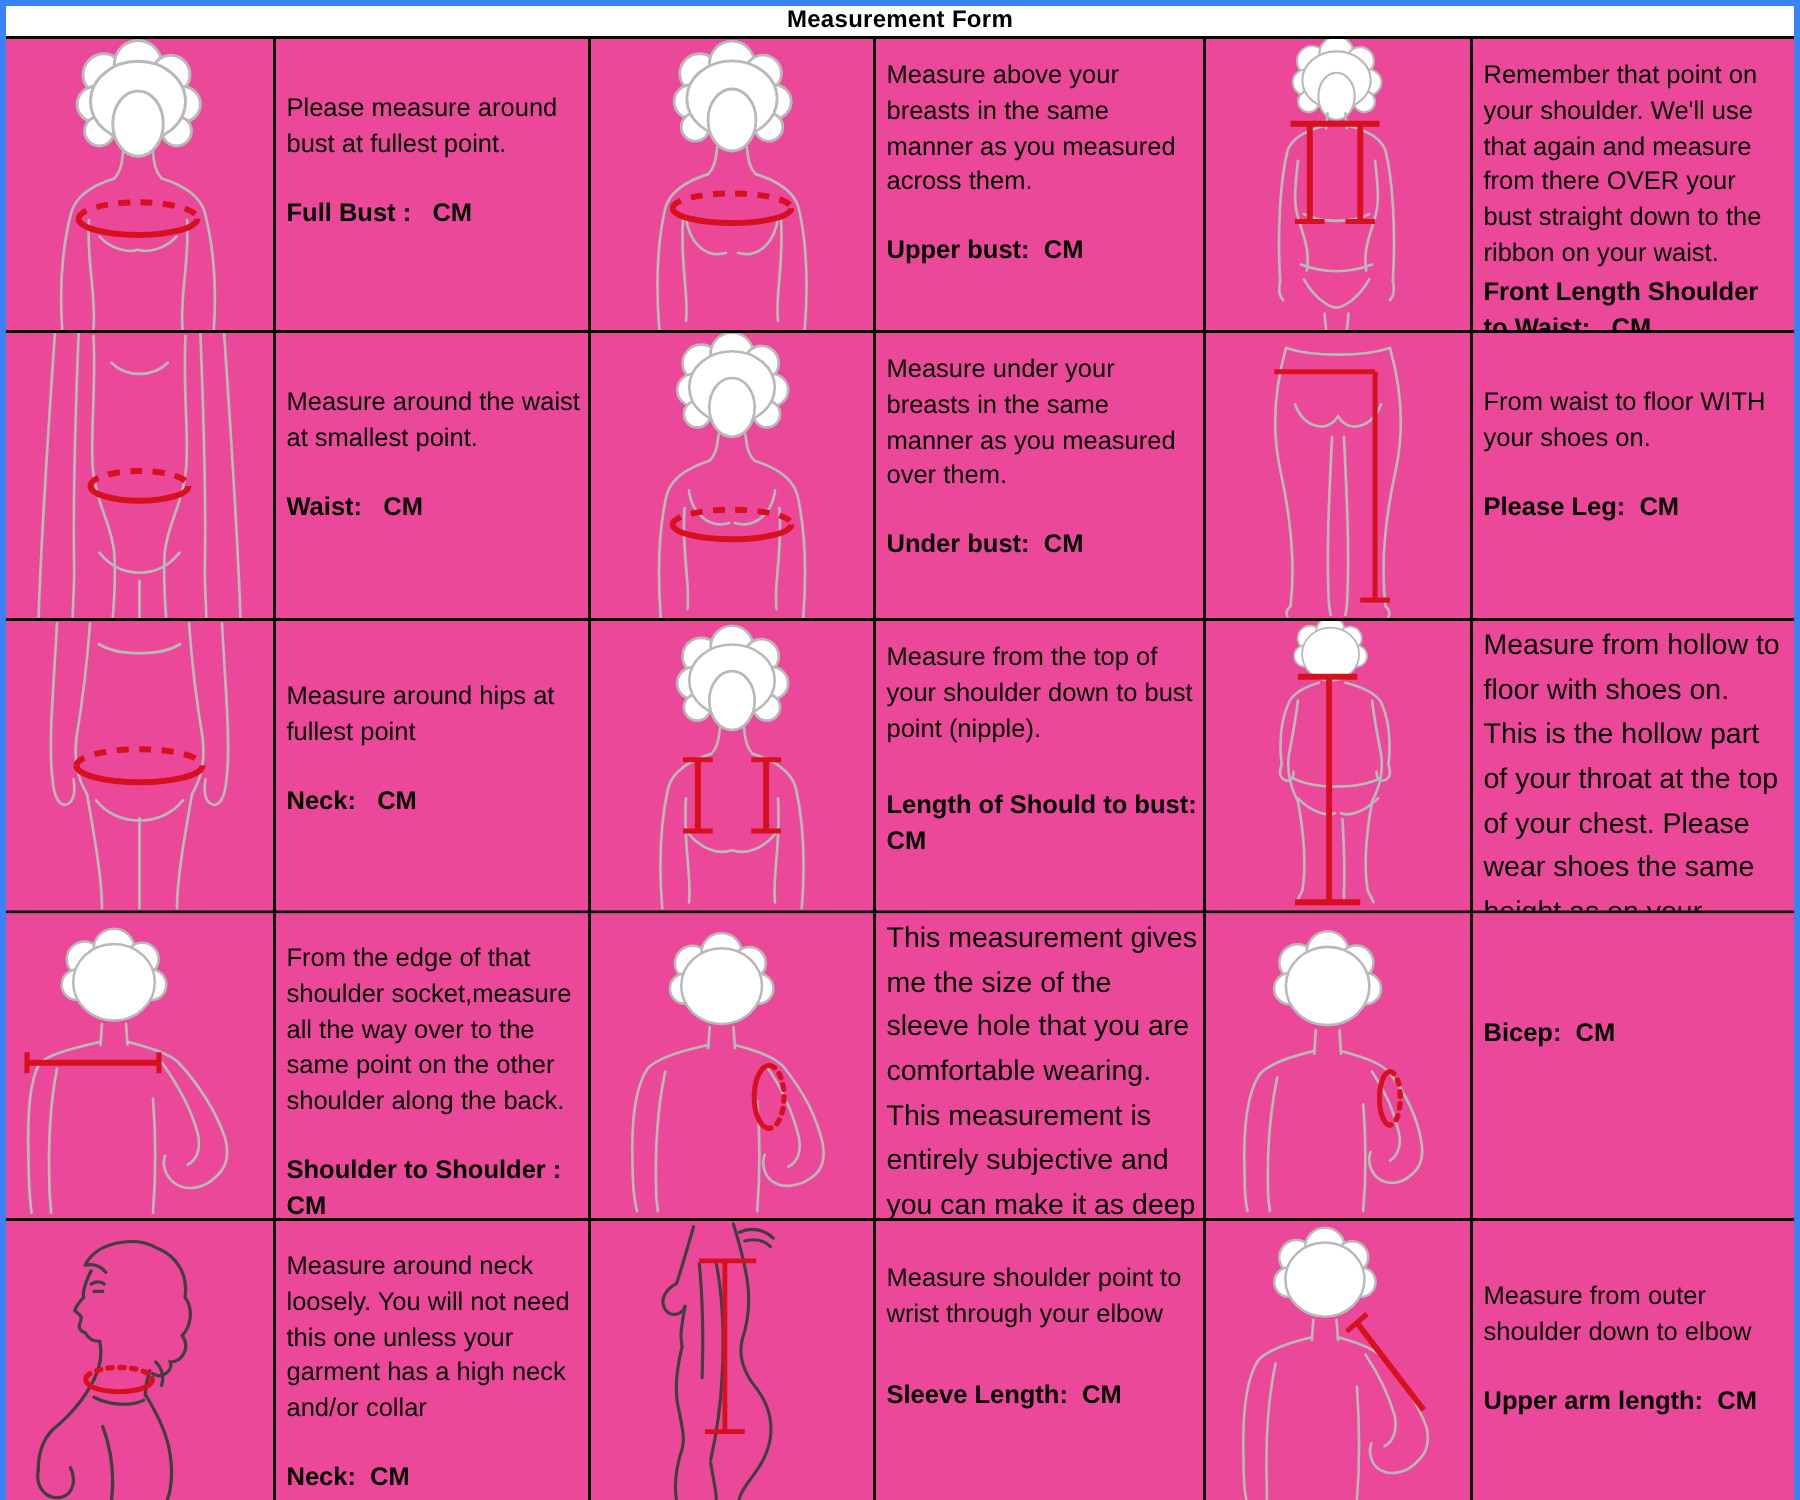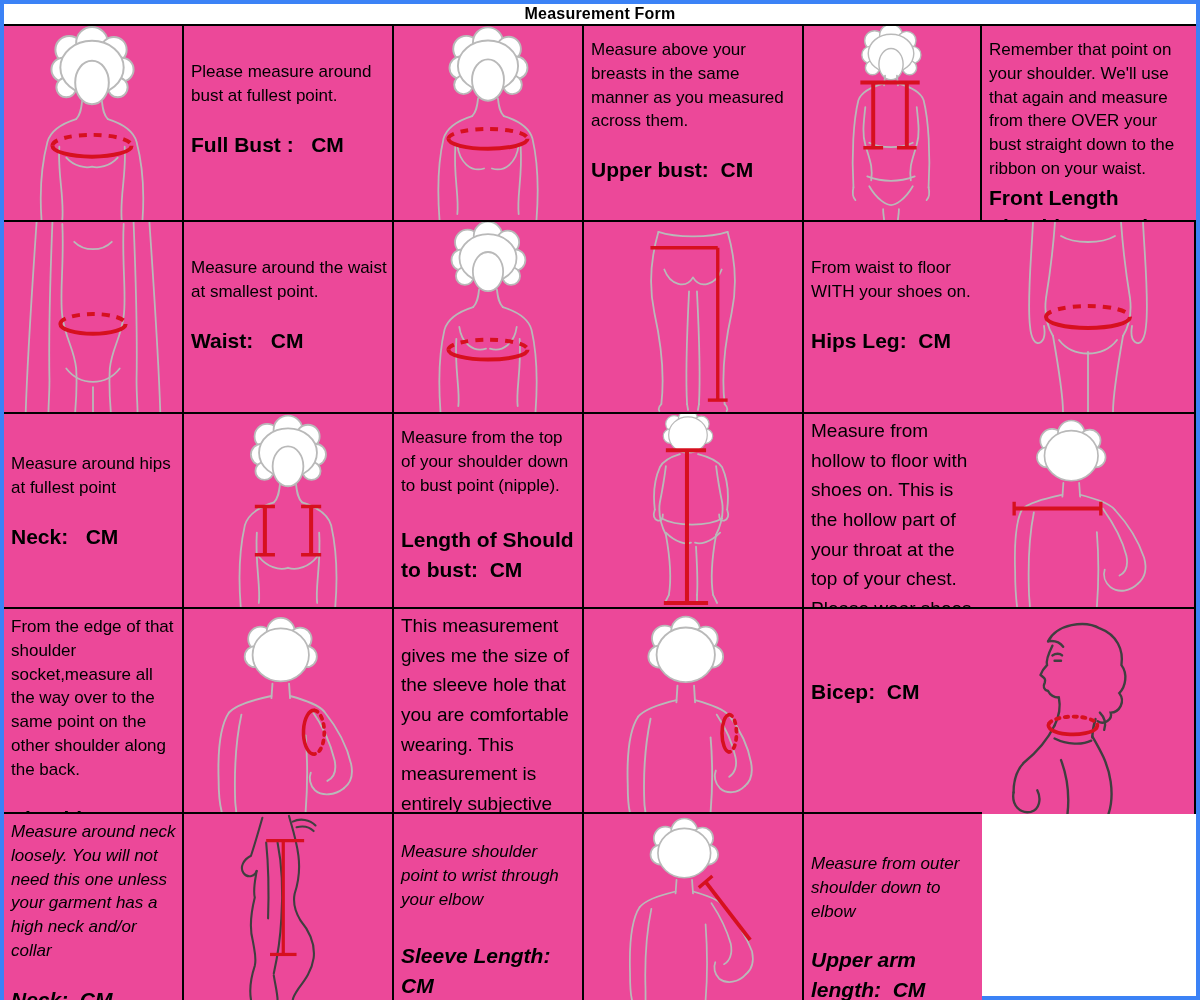--- a/index.html
+++ b/index.html
@@ -1,27 +1,27 @@
 <!DOCTYPE html>
 <html><head>
 <meta charset="utf-8">
 <style>
   html,body{margin:0;padding:0;background:#fff;color:#000;font-family:"Liberation Sans",sans-serif;}
   .table{width:1200px;height:1000px;border:4px solid #3b82f6;box-sizing:border-box;background:#fff;}
   .header{height:22px;box-sizing:border-box;border-bottom:2px solid #000;display:flex;align-items:center;justify-content:center;font-weight:bold;font-size:16px;letter-spacing:.2px;}
   .grid{display:grid;grid-template-columns:180px 210px 190px 220px 178px auto;grid-template-rows:196px 192px 195px 205px auto;height:974px;}
   .cell{border-right:2px solid #000;border-bottom:2px solid #000;box-sizing:border-box;overflow:hidden;background:#ec4899;}
   .last-col{border-right:none;}
-  .last-row{border-bottom:none;font-style:italic;}
+  .last-row{border-bottom:none;}
   .img-cell svg{display:block;width:100%;height:100%;}
   .txt-cell{padding:10px 4px 0 7px;font-size:17px;line-height:1.4;}
   .desc{margin:0;white-space:pre-wrap;}
-  .label{margin:22px 0 0 0;font-weight:bold;font-size:21px;white-space:pre-wrap;}
+  .label{margin:22px 0 0 0;font-weight:bold;font-size:17px;white-space:pre-wrap;}
   .small .desc{font-size:19px;line-height:1.56;}
-  .pt2{padding-top:2px}.pt4{padding-top:12px}.pt6{padding-top:6px}.pt12{padding-top:12px}
+  .pt2{padding-top:2px}.pt4{padding-top:12px}.pt6{padding-top:18px}.pt12{padding-top:12px}
   .pt26{padding-top:26px}.pt34{padding-top:34px}.pt38{padding-top:38px}.pt46{padding-top:46px}
   .gap0 .label{margin-top:2px}
   .gap14 .label{margin-top:14px}
   .gap28 .label{margin-top:28px}
   .gap30 .label{margin-top:30px}
   .g{fill:none;stroke:#b9b9b9;stroke-width:1.8;stroke-linecap:round;}
   .k{fill:none;stroke:#3f3f3f;stroke-width:2.2;stroke-linecap:round;}
   .r{fill:none;stroke:#d6101f;stroke-width:4;}
   .rt{fill:none;stroke:#d6101f;stroke-width:3.4;}
   .rd{fill:none;stroke:#d6101f;stroke-width:4;stroke-dasharray:8 7;}
@@ -154,38 +154,42 @@
           <path d="M80,86 C64,91 54,98 51,109 C45,135 45,165 47,192"></path>
           <path d="M110,86 C126,91 136,98 139,109 C145,135 145,165 143,192"></path>
           <path d="M63,118 C61,148 67,170 65,186"></path>
           <path d="M127,118 C129,148 123,170 125,186"></path>
           <path d="M66,106 C68,122 80,132 93,128 M124,106 C122,122 110,132 97,128"></path>
         </g>
         <path class="r" d="M55,129 A40,10 0 0 0 135,129"></path>
         <path class="rd" d="M55,129 A40,10 0 0 1 135,129"></path>
       </svg>
     </div>
+    <div class="cell txt-cell pt12">
+      <p class="desc">Measure under your breasts in the same manner as you measured over them.</p>
+      <p class="label">Under bust:  CM</p>
+    </div>
     <div class="cell img-cell">
       <svg viewBox="0 0 178 192" preserveAspectRatio="xMidYMid meet">
         <g class="g">
           <path d="M54,10 C72,16 106,16 124,10"></path>
           <path d="M54,10 C46,38 44,64 50,92 C58,128 60,158 57,184"></path>
           <path d="M124,10 C132,38 134,64 128,92 C120,128 118,158 121,184"></path>
           <path d="M60,48 C66,64 82,68 89,56 M118,48 C112,64 96,68 89,56"></path>
           <path d="M85,70 C83,110 81,150 83,184 M93,70 C95,110 97,150 95,184"></path>
           <path d="M57,184 Q53,188 55,191 M121,184 Q125,188 123,191 M83,184 L84,190 M95,184 L94,190"></path>
         </g>
         <path class="rt" d="M46,26 L114,26"></path>
         <path class="rt" d="M114,26 L114,180"></path>
         <path class="rt" d="M104,180 L124,180"></path>
       </svg>
     </div>
     <div class="cell txt-cell pt34 last-col">
       <p class="desc">From waist to floor WITH your shoes on.</p>
-      <p class="label">Hips Leg:  CM</p>
+      <p class="label">Please Leg:  CM</p>
     </div>
 
     <div class="cell img-cell">
       <svg viewBox="0 0 178 190" preserveAspectRatio="xMidYMid meet">
         <g class="g">
           <path d="M34,0 C32,40 28,80 31,104 C32,116 36,124 42,120 C46,117 46,110 45,104"></path>
           <path d="M144,0 C146,40 150,80 147,104 C146,116 142,124 136,120 C132,117 132,110 133,104"></path>
           <path d="M56,0 C54,28 50,58 47,76 C45,92 48,104 54,114"></path>
           <path d="M122,0 C124,28 128,58 131,76 C133,92 130,104 124,114"></path>
           <path d="M62,14 C75,22 103,22 116,14"></path>

